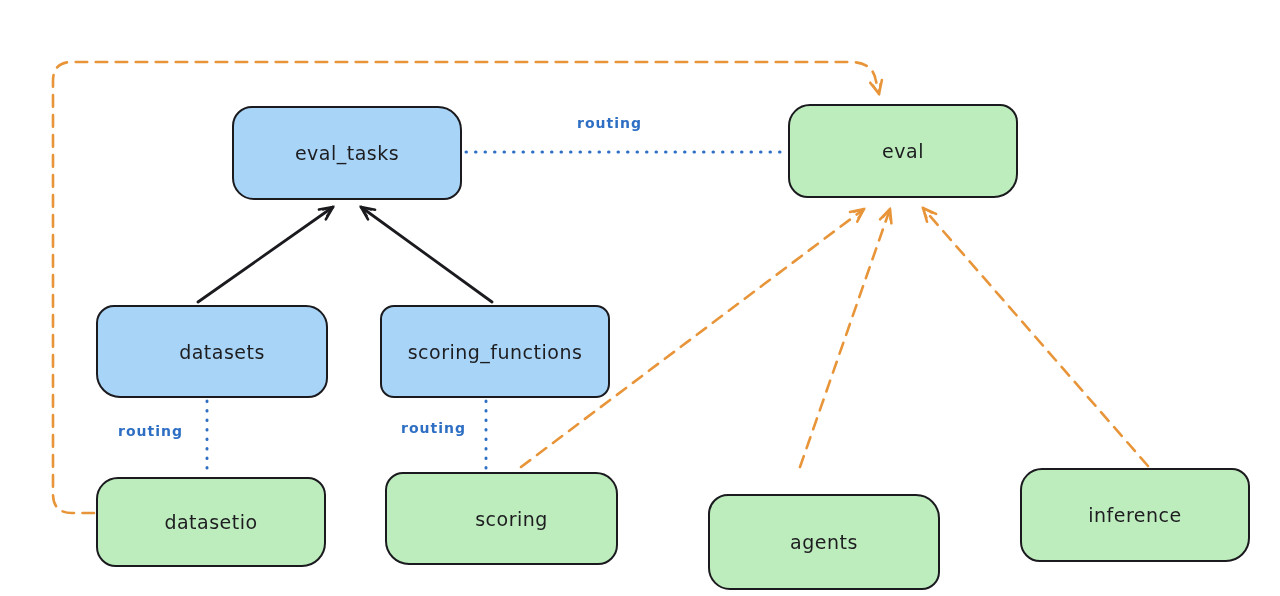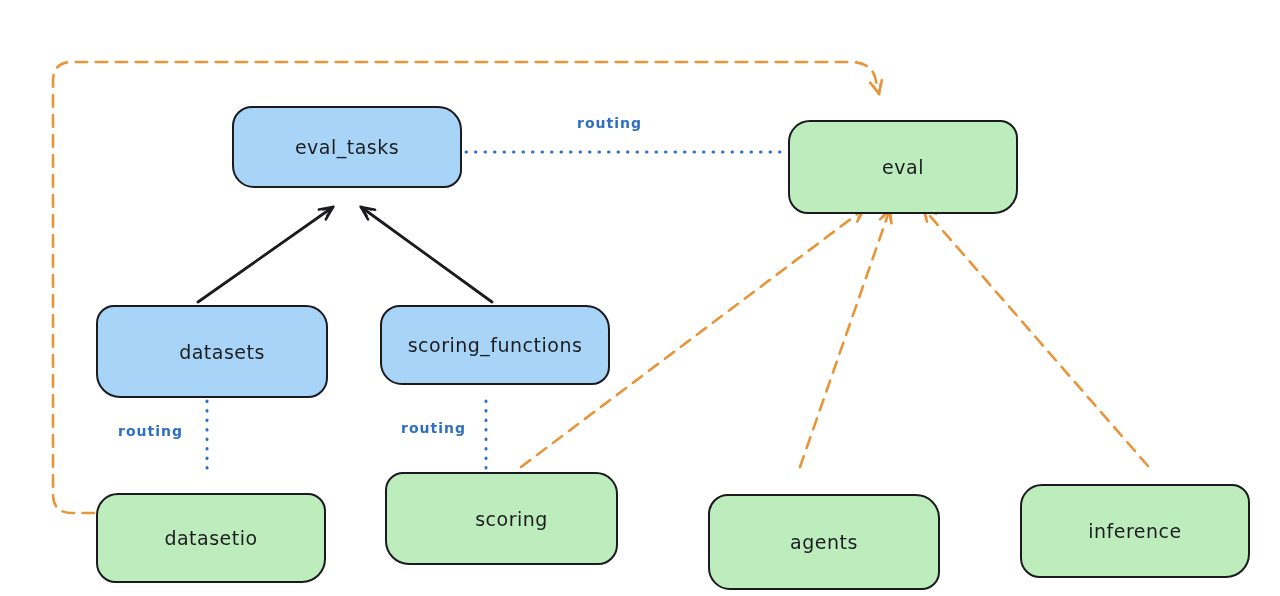--- a/index.html
+++ b/index.html
@@ -27,35 +27,35 @@
     border: 2.5px solid #1b1b1f;
     color: #1d1d20;
     font-size: 19px;
     font-weight: 500;
     letter-spacing: 0.5px;
     box-sizing: border-box;
   }
   .node.blue  { background: #a8d4f7; }
   .node.green { background: #bdecbd; }
   .r1 { border-radius: 20px 24px 18px 22px; }
-  .r2 { border-radius: 22px 18px 24px 20px; margin-top: 16px; }
+  .r2 { border-radius: 22px 18px 24px 20px; }
   .r3 { border-radius: 18px 22px 20px 24px; padding-left: 20px; }
   .routing-label {
     position: absolute;
     z-index: 3;
     color: #2e6fc4;
     font-size: 14px;
     font-weight: 700;
     letter-spacing: 1px;
   }
   
-  #node-eval-tasks        { left: 232px;  top: 106px; width: 230px; height: 82px; }
+  #node-eval-tasks        { left: 232px;  top: 106px; width: 230px; height: 94px; }
   #node-eval              { left: 788px;  top: 104px; width: 230px; height: 94px; }
   #node-datasets          { left: 96px;   top: 305px; width: 232px; height: 93px; }
-  #node-scoring-functions { left: 380px;  top: 305px; width: 230px; height: 80px; }
+  #node-scoring-functions { left: 380px;  top: 305px; width: 230px; height: 93px; border-radius: 14px; }
   #node-datasetio         { left: 96px;   top: 477px; width: 230px; height: 90px; }
   #node-scoring           { left: 385px;  top: 472px; width: 233px; height: 93px; }
   #node-agents            { left: 708px;  top: 470px; width: 232px; height: 96px; margin-top: 24px; }
   #node-inference         { left: 1020px; top: 468px; width: 230px; height: 94px; }
   #routing-label-top      { left: 577px;  top: 115px; }
   #routing-label-datasets { left: 118px;  top: 423px; }
   #routing-label-scoring  { left: 401px;  top: 420px; }
 </style>
 </head>
 <body>

